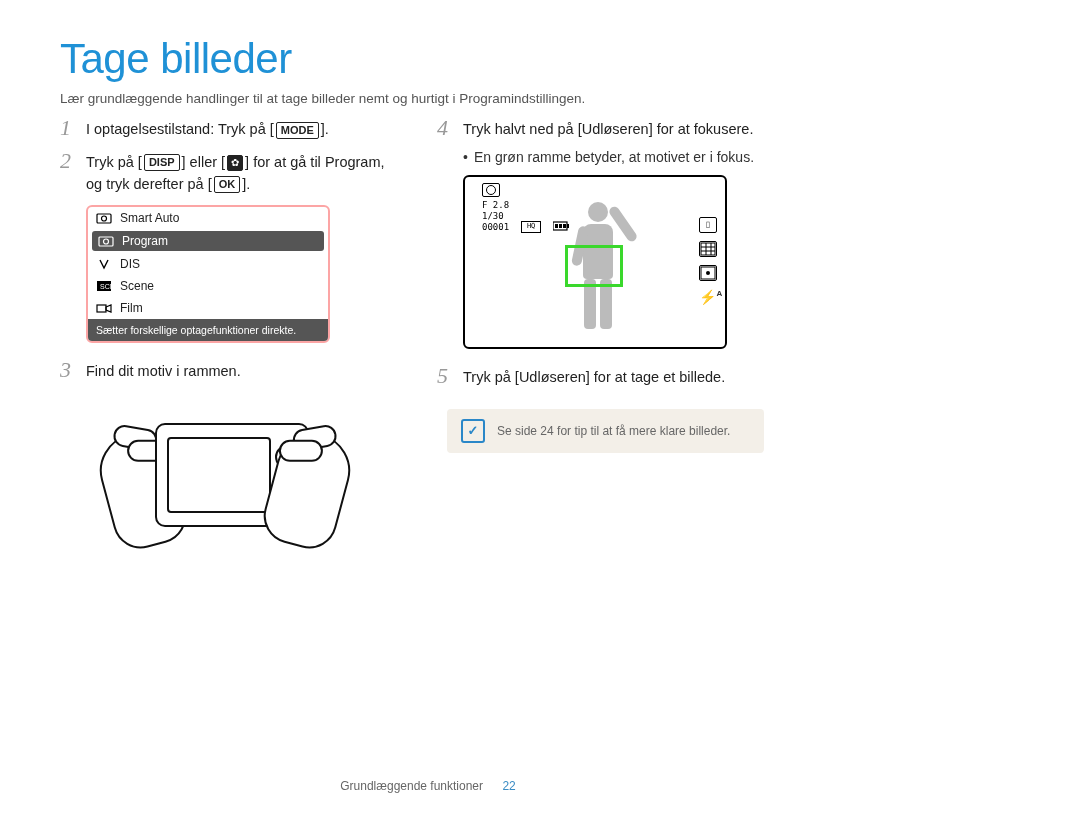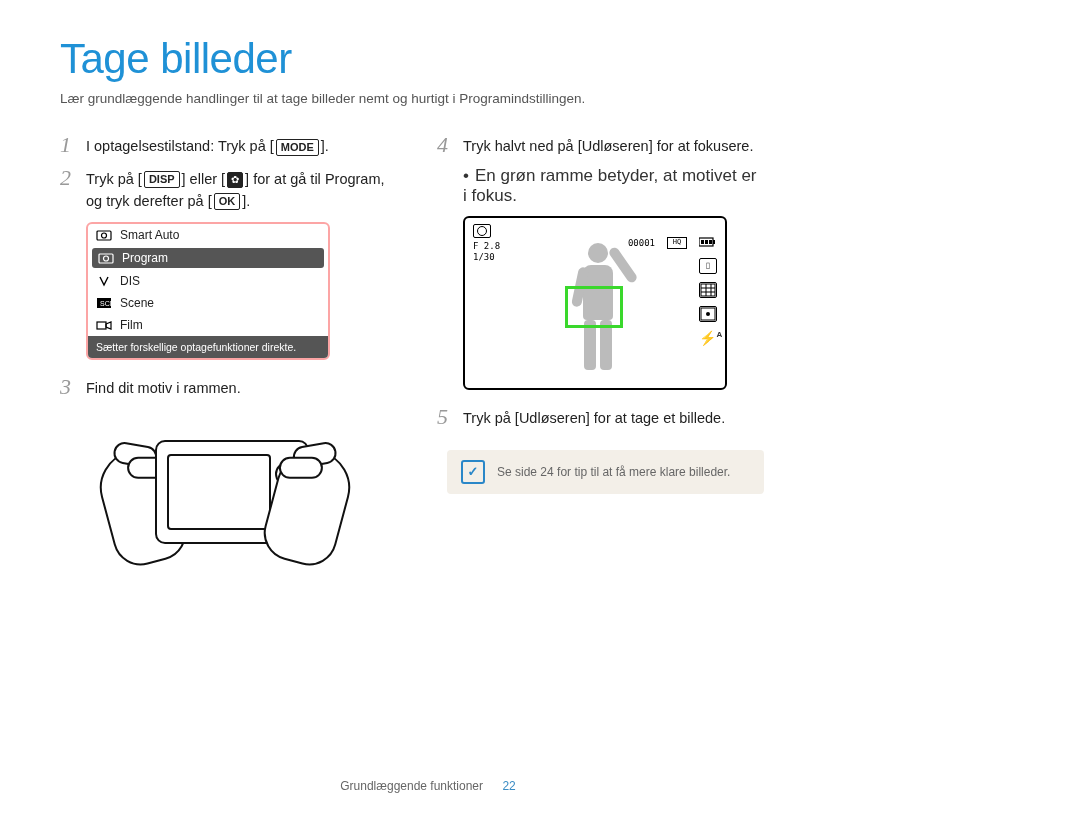--- a/index.html
+++ b/index.html
@@ -20,21 +20,21 @@
   .title {
     font-size: 42px;
     font-weight: 300;
     color: #1f91d6;
     margin: 0 0 8px 0;
     letter-spacing: -0.5px;
   }
   .subtitle {
     font-size: 13.5px;
     color: #555;
-    margin: 0 0 27px 0;
+    margin: 0 0 10px 0;
     font-weight: 300;
   }
   .columns {
     display: flex;
     gap: 50px;
   }
   .col {
     flex: 1;
   }
   .step {
@@ -177,26 +177,27 @@
     width: 260px;
     height: 170px;
     border: 2px solid #000;
     border-radius: 6px;
     margin: 10px 0 15px 26px;
     position: relative;
     background: #fff;
   }
   .vf-topbar {
     position: absolute;
-    top: 6px; left: 8px; right: 8px;
+    top: 6px; left: 17px; right: 8px;
     display: flex;
     justify-content: space-between;
     font-size: 9px;
     font-family: monospace;
     color: #000;
+    flex-direction: column;
   }
   .vf-topleft {
     display: flex;
     flex-direction: column;
     gap: 1px;
   }
   .vf-cam-icon {
     width: 16px; height: 12px;
     border: 1.5px solid #000;
     border-radius: 2px;
@@ -282,21 +283,21 @@
     width: 58px;
     height: 42px;
     border: 3px solid #3ad82c;
     box-sizing: border-box;
   }
 
   .bullet-line {
     display: flex;
     gap: 8px;
     margin: 3px 0 4px 26px;
-    font-size: 17px;
+    font-size: 14px;
     color: #333;
   }
   .bullet-dot::before { content: "•"; margin-right: 6px; }
 
   .note-box {
     display: flex;
     align-items: center;
     gap: 12px;
     background: #f3efe8;
     border-radius: 4px;

